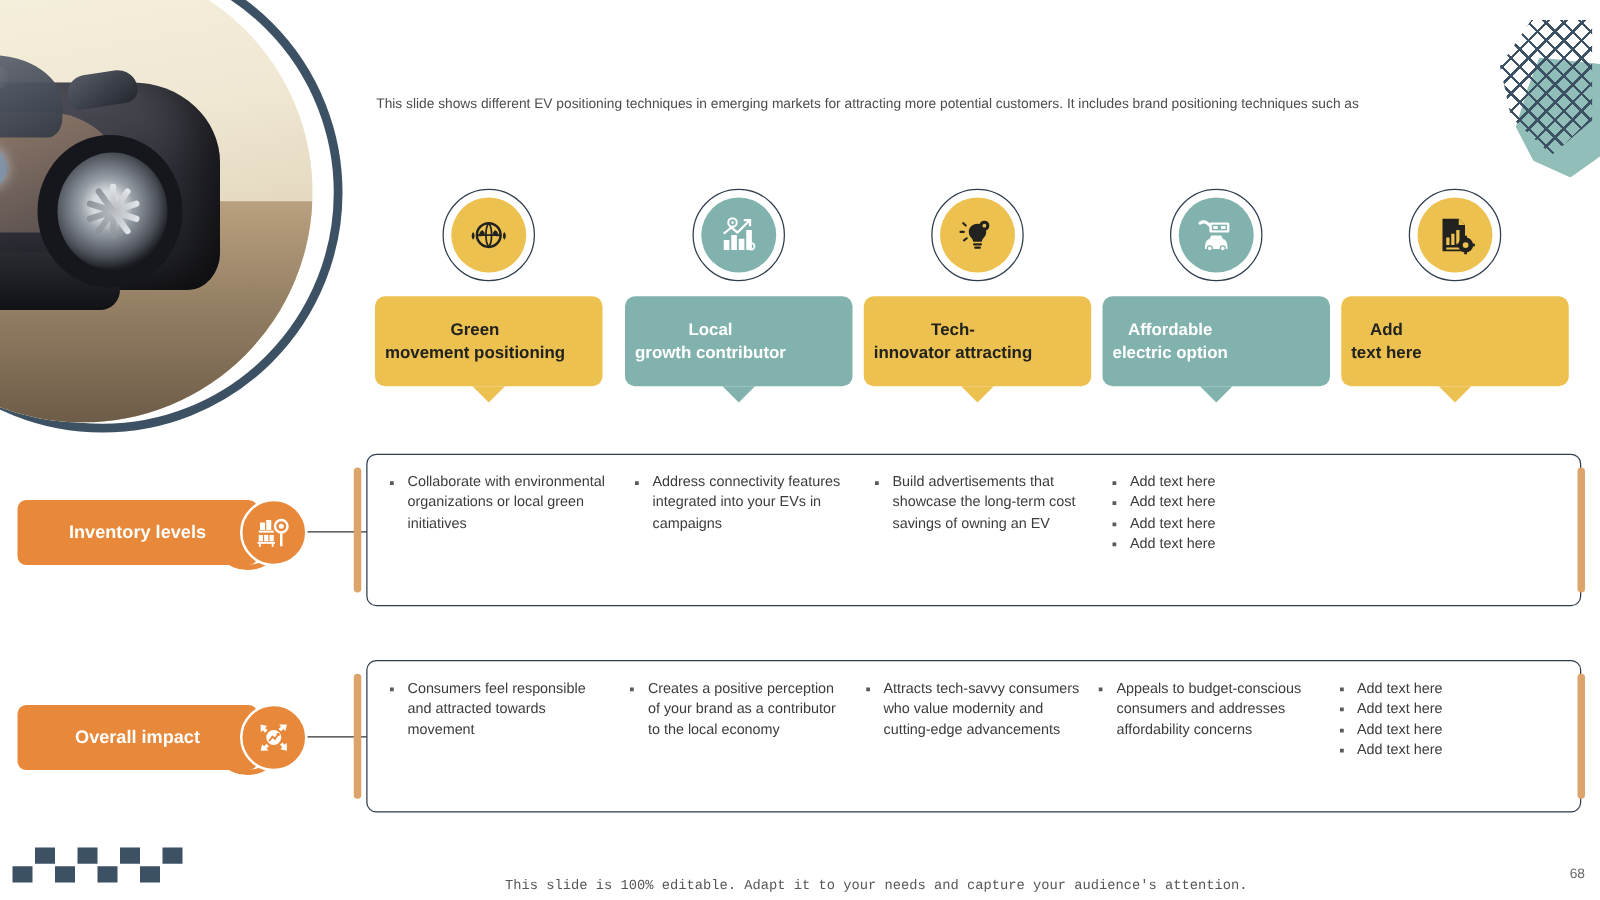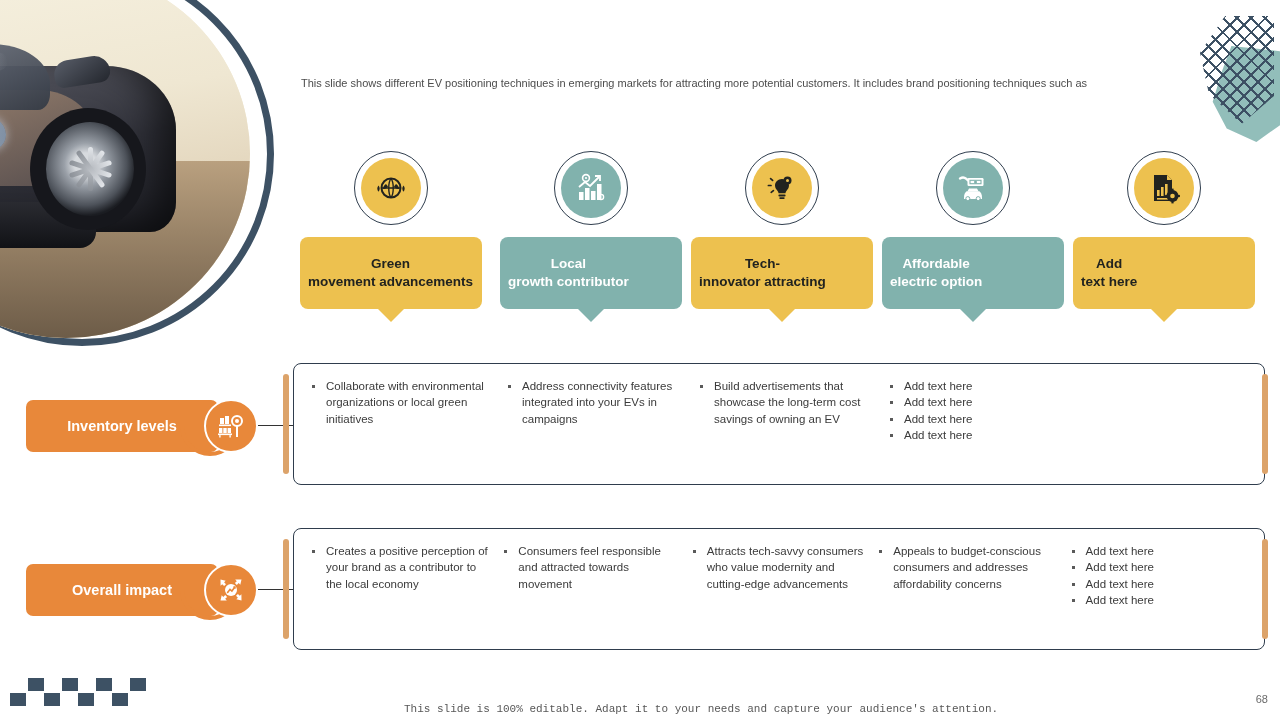--- a/index.html
+++ b/index.html
@@ -192,21 +192,21 @@
   }
   .card .pointer {
     position: absolute;
     left: 50%; margin-left: -13px; bottom: -13px;
     width: 0; height: 0;
     border-left: 13px solid transparent;
     border-right: 13px solid transparent;
   }
 
   
-  .pill-wrap { position: absolute; left: 14px; width: 262px; height: 52px; margin-left: 12px; }
+  .pill-wrap { position: absolute; left: 14px; width: 262px; height: 52px; }
   .pill {
     position: absolute; left: 0; top: 0;
     width: 192px; height: 52px;
     background: #e8883a;
     border-radius: 7px;
     display: flex; align-items: center; justify-content: center;
     color: #ffffff; font-size: 14.5px; font-weight: bold;
   }
   .pill-arc {
     position: absolute; left: 154px; top: -4px;
@@ -423,21 +423,21 @@
             <rect x="29.9" y="23.9" width="3" height="2.2"></rect>
           </g>
         </svg>
       </span>
     </div>
   </div>
 
   <div class="card" style="left:300px; background:#edc14f; color:#22231f;">
     <div>
       <div>Green</div>
-      <div>movement advancements</div>
+      <div>movement positioning</div>
     </div>
     <span class="pointer" style="border-top:13px solid #edc14f"></span>
   </div>
 
   <div class="card" style="left:500px; background:#81b2ad; color:#ffffff;">
     <div>
       <div>Local</div>
       <div>growth contributor</div>
     </div>
     <span class="pointer" style="border-top:13px solid #81b2ad"></span>
@@ -530,24 +530,24 @@
     </div>
     <div class="connector"></div>
     <div class="connector-dot"></div>
   </div>
 
   <div class="content-box" style="top:528px; height:122px;">
     <div class="accent-bar" style="left:-11px; top:10px; bottom:10px;"></div>
     <div class="accent-bar" style="right:-4px; top:10px; bottom:10px;"></div>
     <div class="cols">
       <div class="col">
+        <div class="bullet">Consumers feel responsible and attracted towards movement</div>
+      </div>
+      <div class="col">
         <div class="bullet">Creates a positive perception of your brand as a contributor to the local economy</div>
-      </div>
-      <div class="col">
-        <div class="bullet">Consumers feel responsible and attracted towards movement</div>
       </div>
       <div class="col">
         <div class="bullet">Attracts tech-savvy consumers who value modernity and cutting-edge advancements</div>
       </div>
       <div class="col">
         <div class="bullet">Appeals to budget-conscious consumers and addresses affordability concerns</div>
       </div>
       <div class="col">
         <div class="bullet">Add text here</div>
         <div class="bullet">Add text here</div>

